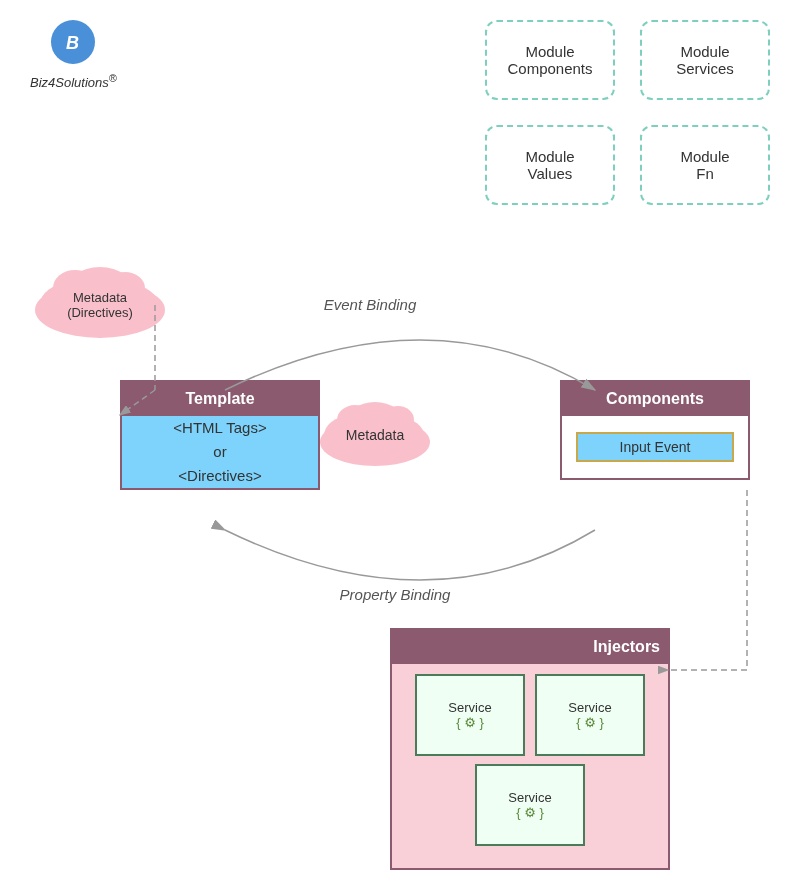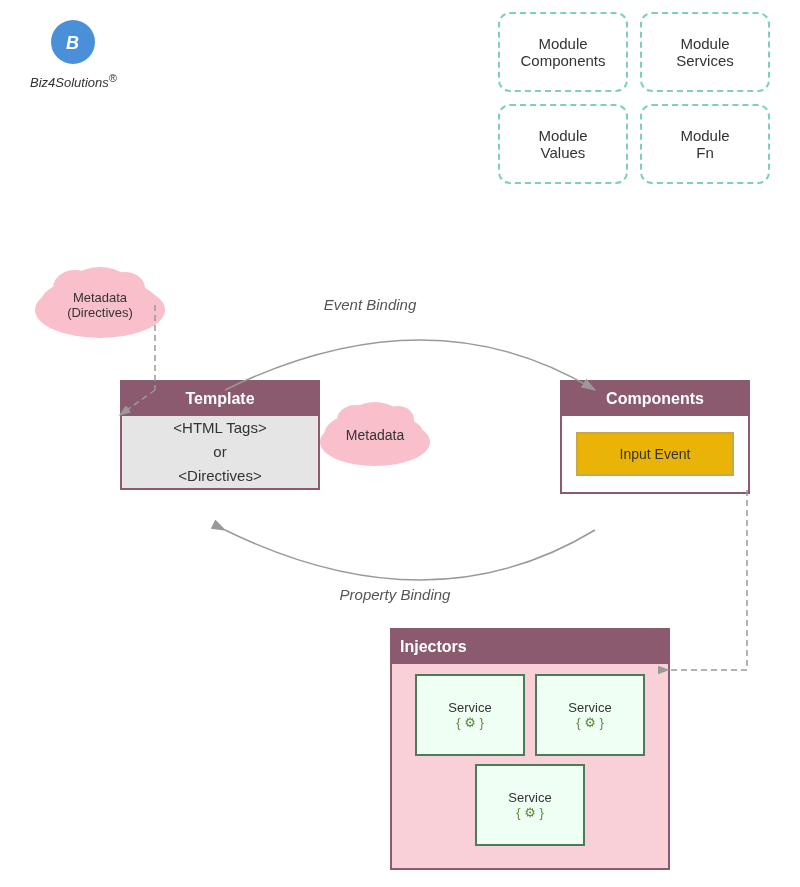--- a/index.html
+++ b/index.html
@@ -31,25 +31,25 @@
       justify-content: center;
       color: white;
       font-size: 22px;
       font-weight: bold;
       font-style: italic;
     }
 
     
     .module-grid {
       position: absolute;
-      top: 12px;
+      top: 20px;
       right: 30px;
       display: grid;
       grid-template-columns: 1fr 1fr;
-      gap: 12px;
+      gap: 25px;
     }
     .module-box {
       border: 2px dashed #7ecfbe;
       border-radius: 12px;
       width: 130px;
       height: 80px;
       display: flex;
       align-items: center;
       justify-content: center;
       text-align: center;
@@ -62,21 +62,21 @@
     .cloud-svg {
       position: absolute;
     }
 
     
     .template-box {
       position: absolute;
       top: 380px;
       left: 120px;
       width: 200px;
-      background: #e5e5e5;
+      background: #7dd3fc;
       border: 2px solid #8b5a6e;
     }
     .template-header {
       background: #8b5a6e;
       color: #fff;
       text-align: center;
       font-weight: bold;
       font-size: 16px;
       padding: 8px;
     }
@@ -102,42 +102,42 @@
       text-align: center;
       font-weight: bold;
       font-size: 16px;
       padding: 8px;
     }
     .components-body {
       padding: 10px;
     }
     .event-box {
       border: 2px solid #c8a84b;
-      background: #eab308;
-      text-align: center;
-      padding: 12px;
+      background: #7dd3fc;
+      text-align: center;
+      padding: 5px;
       margin: 6px 4px;
       font-size: 14px;
       color: #333;
     }
 
     
     .injectors-box {
       position: absolute;
       top: 628px;
       left: 390px;
       width: 280px;
       background: #f9d0d8;
       border: 2px solid #8b5a6e;
       padding-bottom: 14px;
     }
     .injectors-header {
       background: #8b5a6e;
       color: #fff;
-      text-align: left;
+      text-align: right;
       font-weight: bold;
       font-size: 16px;
       padding: 8px;
     }
     .injectors-body {
       display: flex;
       flex-direction: column;
       align-items: center;
       padding-top: 10px;
     }

